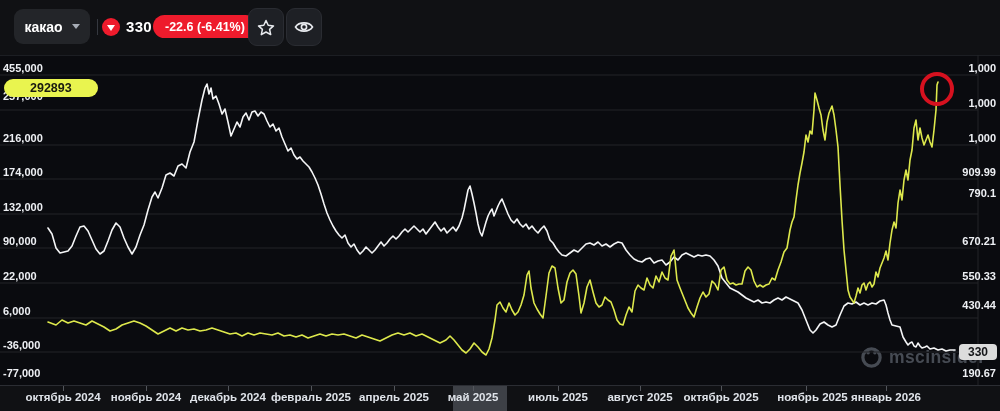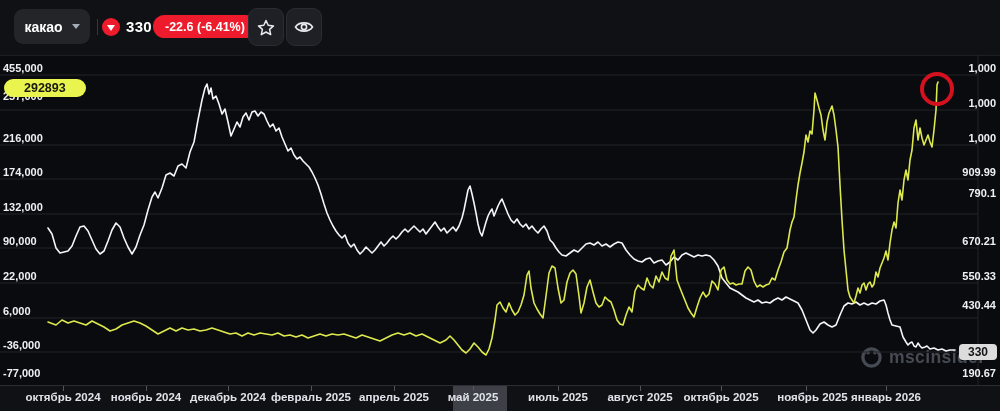--- a/index.html
+++ b/index.html
@@ -20,21 +20,21 @@
   .btn-star{left:248px;} .btn-eye{left:286px;}
   
   .yl,.yr{position:absolute;z-index:4;font-size:11px;font-weight:bold;color:#eef0f4;line-height:13px;}
   .yl{left:3px;} .yr{right:4px;text-align:left;}
   .xl{position:absolute;z-index:4;top:391px;transform:translateX(-50%);font-size:11.5px;font-weight:bold;color:#dfe3e9;white-space:nowrap;}
   .xtick{position:absolute;z-index:4;top:386px;width:1px;height:5px;background:#53565c;}
   
   .axis-strip{position:absolute;left:0;top:385px;width:1000px;height:26px;background:#101114;border-top:1px solid #2b2d33;box-sizing:border-box;z-index:3;}
   .scroll-thumb{position:absolute;left:453px;top:386px;width:54px;height:25px;background:#3d4046;z-index:3;cursor:grab;}
   
-  .cur-left{position:absolute;left:4px;top:79px;z-index:5;padding:2px 20px;background:#e9f44f;border-radius:9px;color:#191a10;font-size:12.5px;font-weight:bold;}
+  .cur-left{position:absolute;left:4px;top:79px;z-index:5;padding:2px 26px;background:#e9f44f;border-radius:9px;color:#191a10;font-size:12.5px;font-weight:bold;}
   .cur-right{position:absolute;left:959px;top:344px;z-index:5;width:38px;height:16px;background:#dcdcdc;border-radius:4px;color:#141518;font-size:12px;font-weight:bold;display:flex;align-items:center;justify-content:center;}
   
   .wm{position:absolute;left:860px;top:346px;z-index:1;display:flex;align-items:center;gap:6px;opacity:.9;}
   .wm-text{color:#4d525b;font-size:17.5px;font-weight:bold;letter-spacing:.4px;}
 </style>
 </head>
 <body>
 
 <div class="screen">
 

